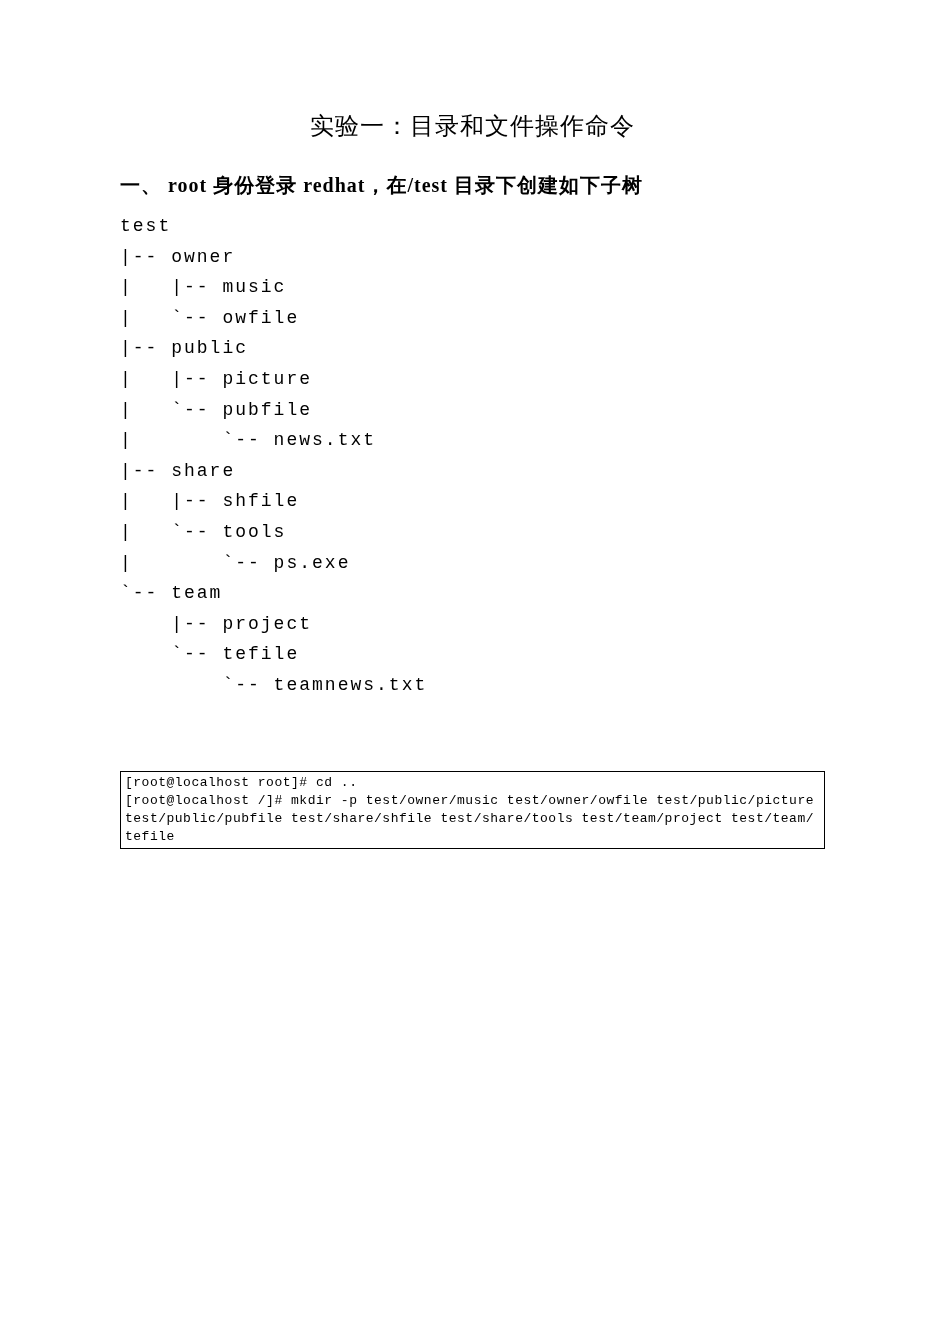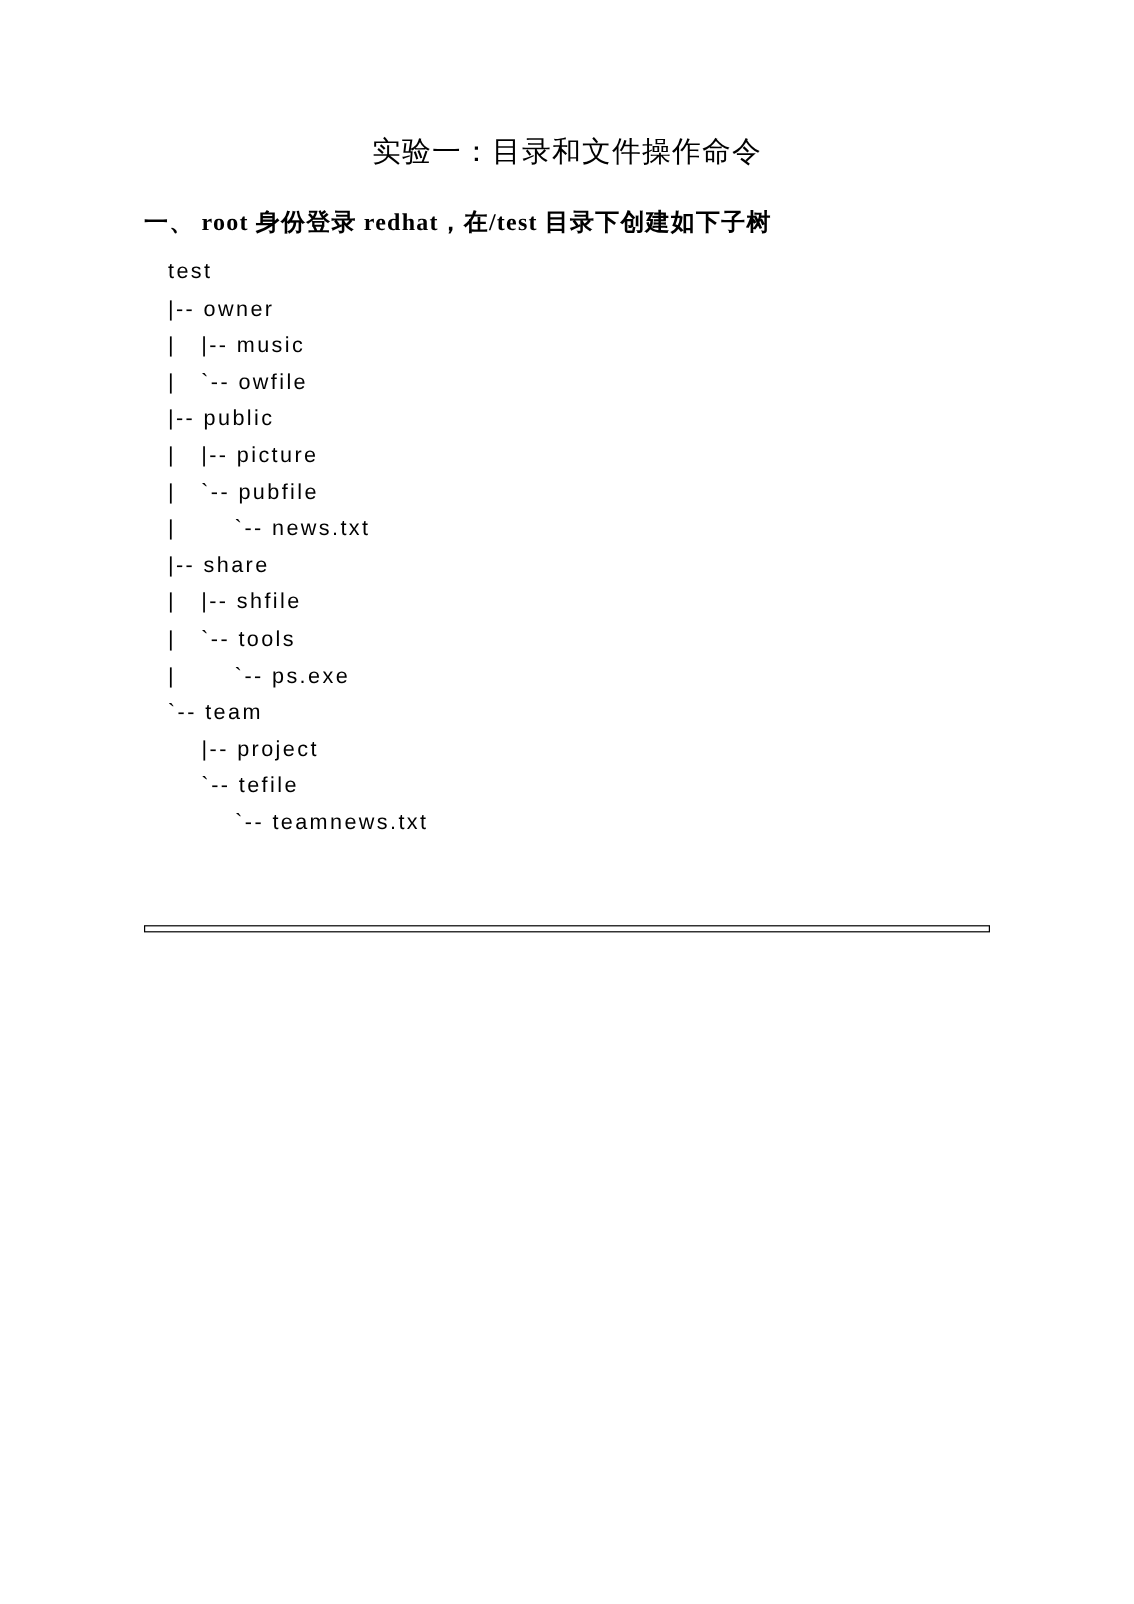--- a/index.html
+++ b/index.html
@@ -18,27 +18,26 @@
       margin-bottom: 30px;
       letter-spacing: 1px;
     }
     .subtitle {
       font-size: 20px;
       font-weight: bold;
       margin-bottom: 12px;
       letter-spacing: 1px;
     }
     .tree {
-      font-family: Liberation Sans, sans-serif;
+      font-family: Liberation Mono, monospace;
       font-size: 18px;
       line-height: 1.7;
       white-space: pre;
       margin-bottom: 70px;
       letter-spacing: 2px;
-      margin-left: 20px;
     }
     .terminal {
       border: 1px solid #000;
       border-top: 1px solid #000;
       border-bottom: 1px solid #000;
       border-left: 1px solid #000;
       border-right: 1px solid #000;
       font-family: "Courier New", monospace;
       font-size: 13px;
       line-height: 1.4;
@@ -65,13 +64,15 @@
 |-- share
 |   |-- shfile
 |   `-- tools
 |       `-- ps.exe
 `-- team
     |-- project
     `-- tefile
         `-- teamnews.txt</div>
 
 <div class="terminal">
+  <div>[root@localhost root]# cd ..</div>
+  <div>[root@localhost /]# mkdir -p test/owner/music test/owner/owfile test/public/picture test/public/pubfile test/share/shfile test/share/tools test/team/project test/team/tefile</div>
 </div>
 
 </body></html>

